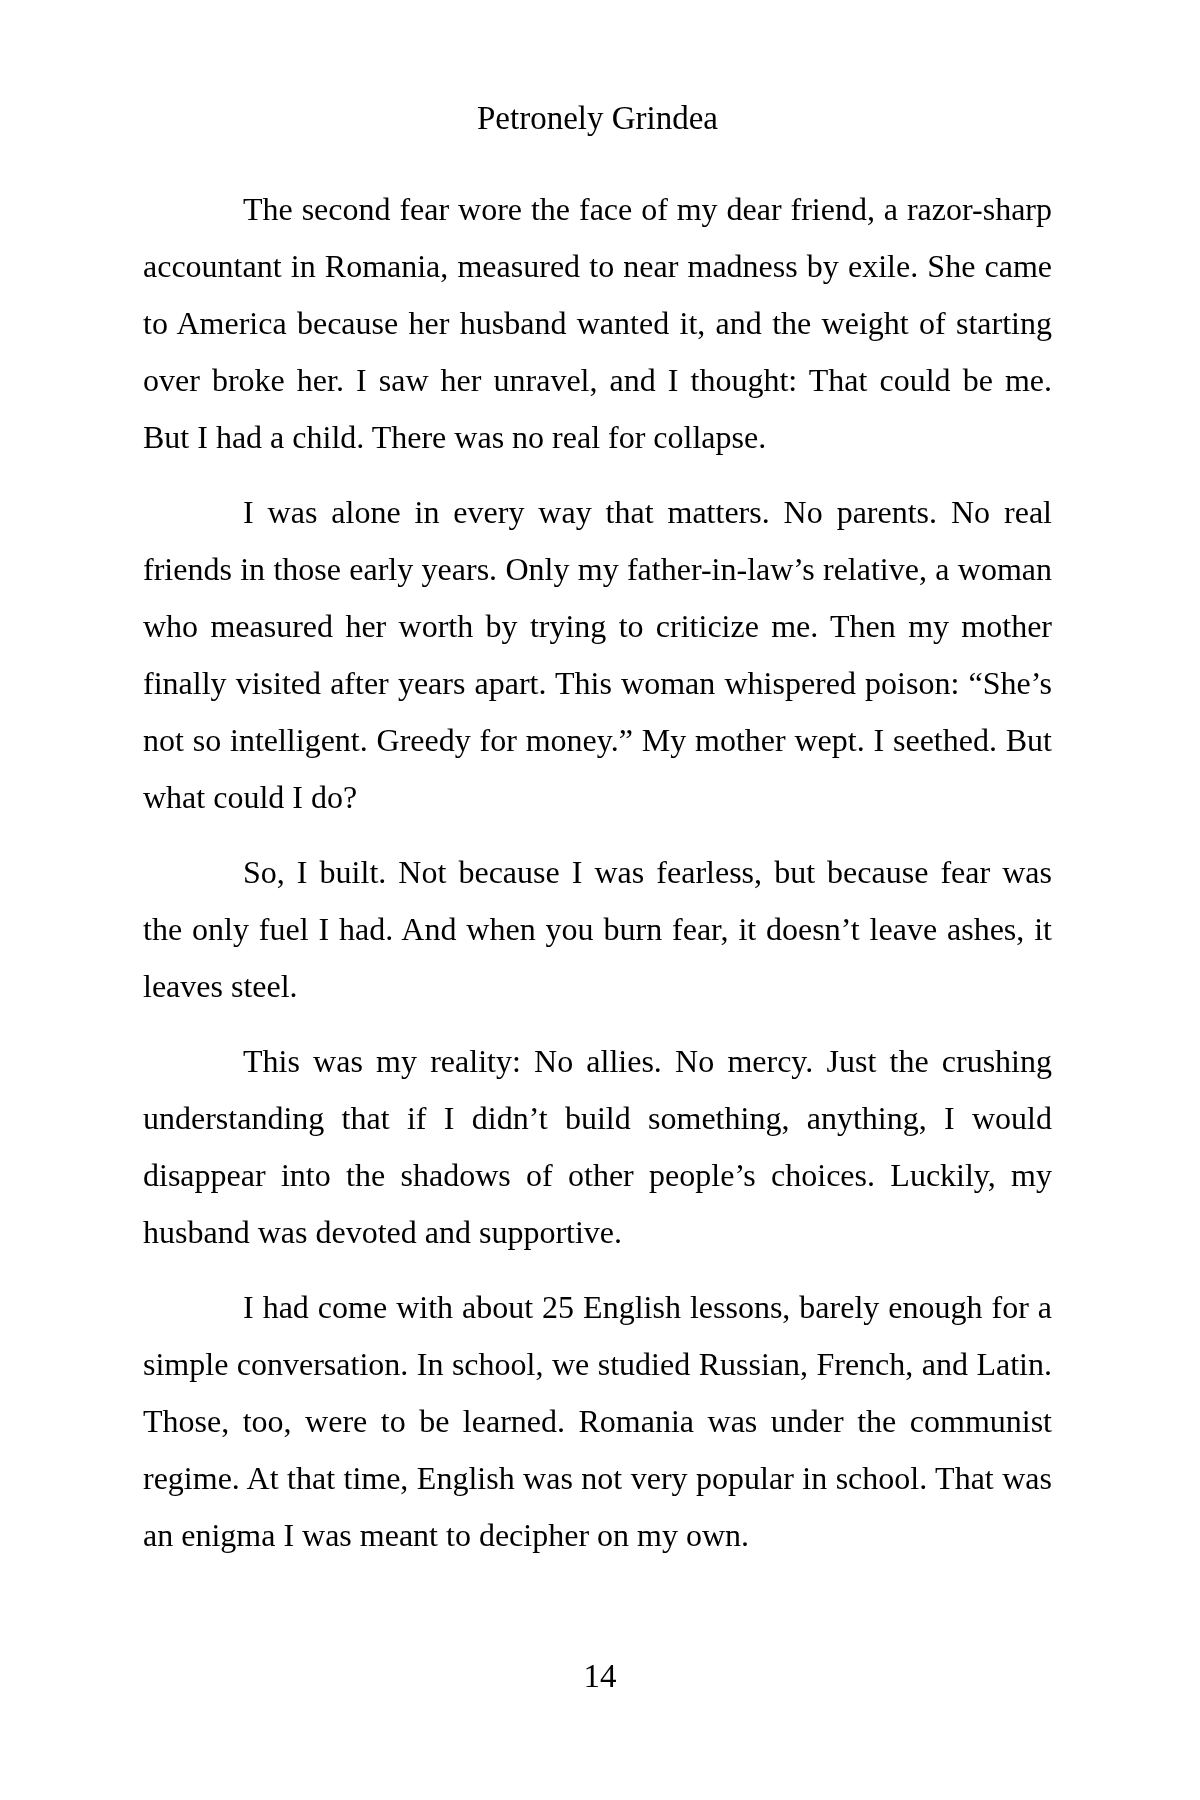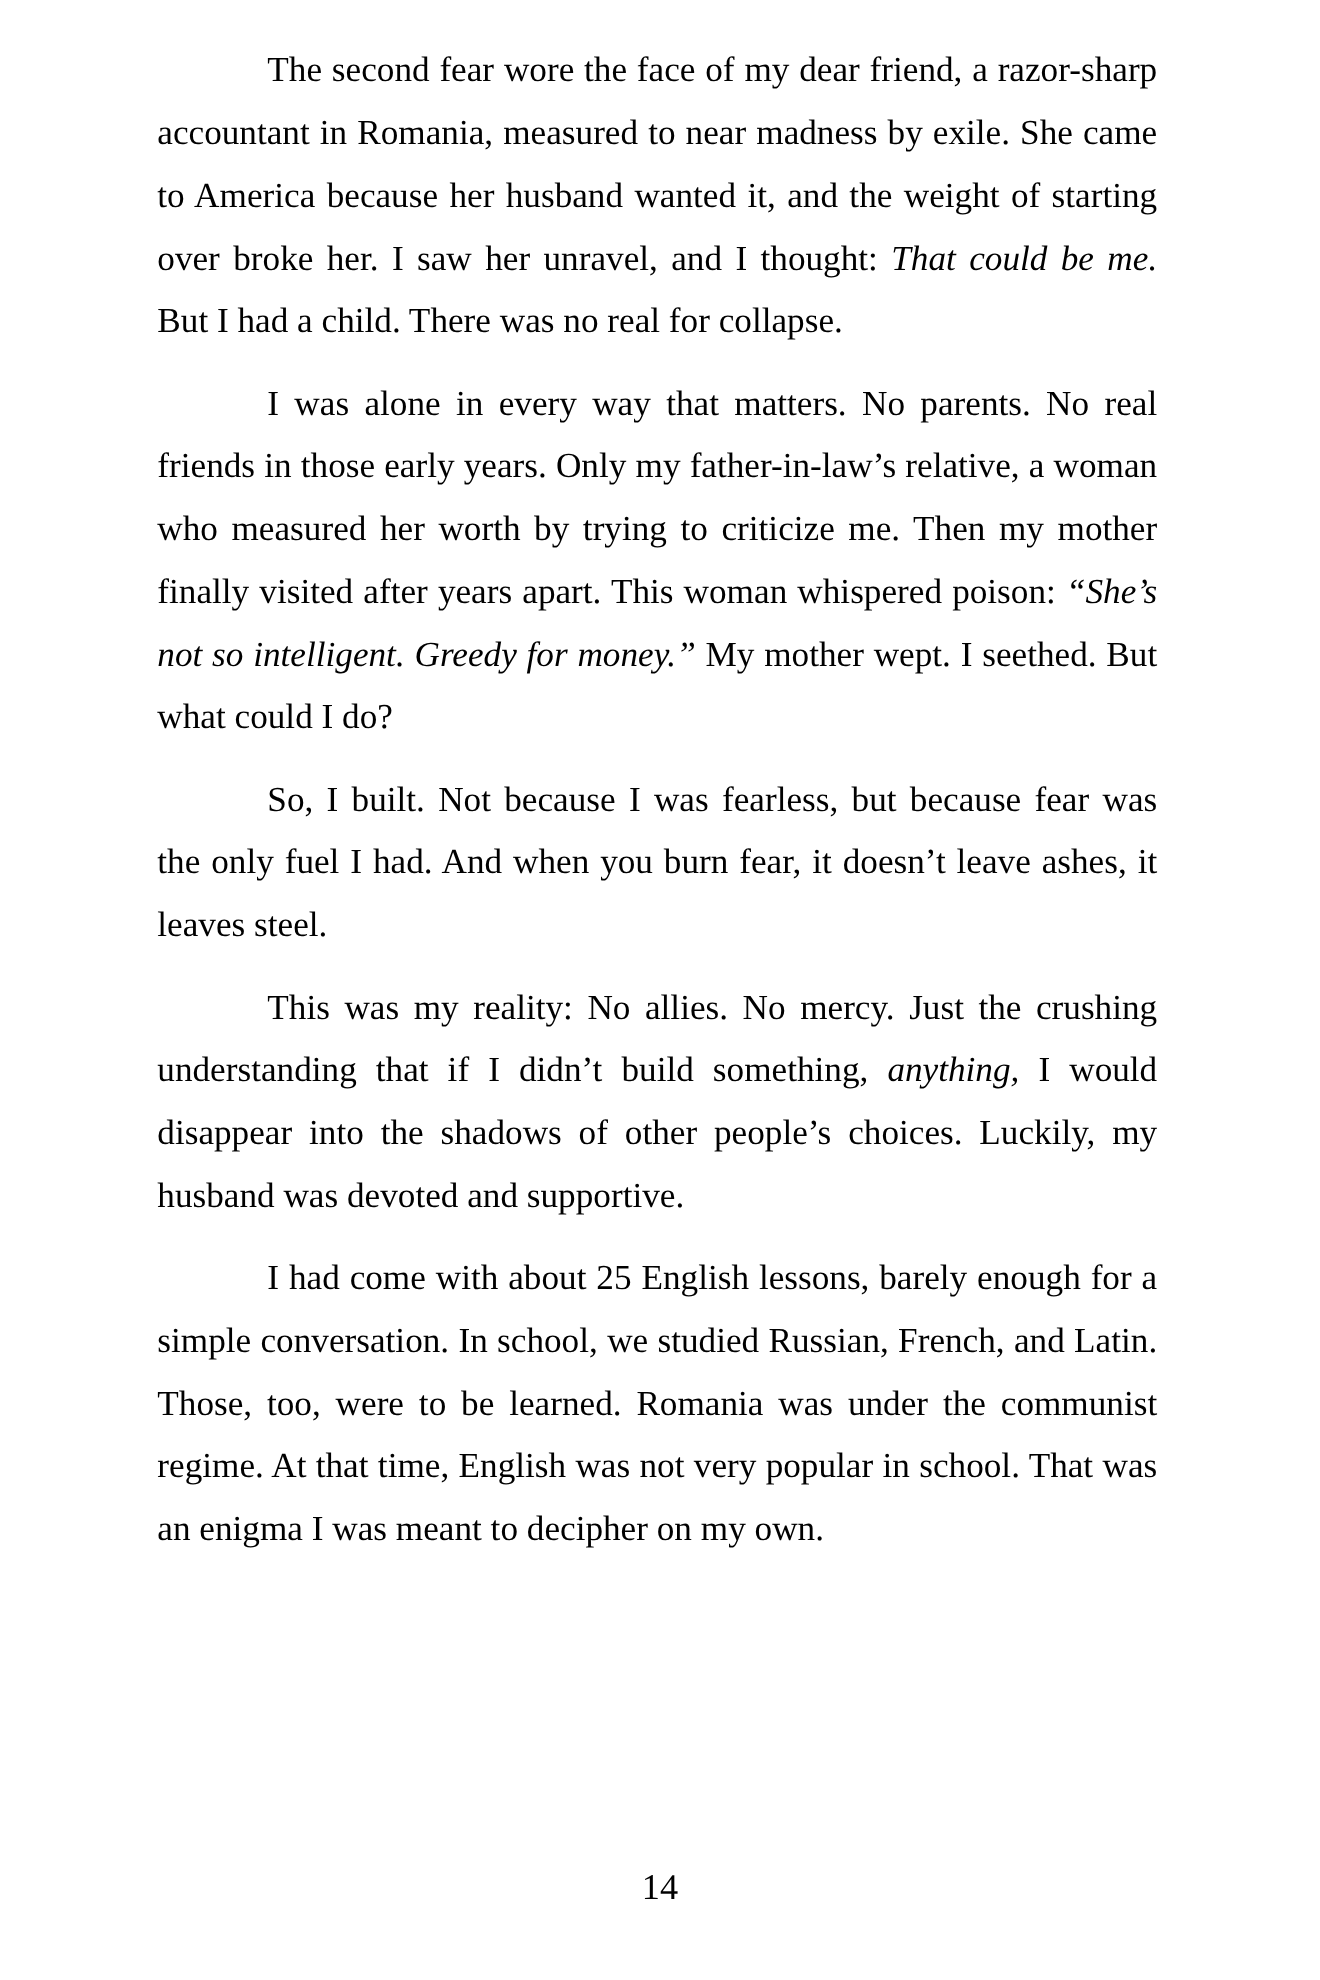--- a/index.html
+++ b/index.html
@@ -31,38 +31,37 @@
     margin-top: 35px;
   }
   .para {
     font-size: 32px;
     line-height: 57px;
     text-align: justify;
     text-indent: 100px;
     margin: 0 0 18px 0;
   }
   .run-italic {
-    font-style: italic;
   }
   .page-footer {
     position: absolute;
     left: 0;
     top: 1660px;
     width: 1200px;
     text-align: center;
     font-size: 33px;
     line-height: 33px;
-    margin-top: 40px;
   }
 </style>
 </head>
 <body>
 
 <div class="page-column">
 
+  <div class="page-header">Petronely Grindea</div>
 
   <div class="content">
 
     <p class="para"><span>The second fear wore the face of my dear friend, a razor-sharp accountant in Romania, measured to near madness by exile. She came to America because her husband wanted it, and the weight of starting over broke her. I saw her unravel, and I thought: </span><span class="run-italic">That could be me.</span><span> But I had a child. There was no real for collapse.</span></p>
 
     <p class="para"><span>I was alone in every way that matters. No parents. No real friends in those early years. Only my father-in-law’s relative, a woman who measured her worth by trying to criticize me. Then my mother finally visited after years apart. This woman whispered poison: </span><span class="run-italic">“She’s not so intelligent. Greedy for money.”</span><span> My mother wept. I seethed. But what could I do?</span></p>
 
     <p class="para"><span>So, I built. Not because I was fearless, but because fear was the only fuel I had. And when you burn fear, it doesn’t leave ashes, it leaves steel.</span></p>
 
     <p class="para"><span>This was my reality: No allies. No mercy. Just the crushing understanding that if I didn’t build something, </span><span class="run-italic">anything,</span><span> I would disappear into the shadows of other people’s choices. Luckily, my husband was devoted and supportive.</span></p>

